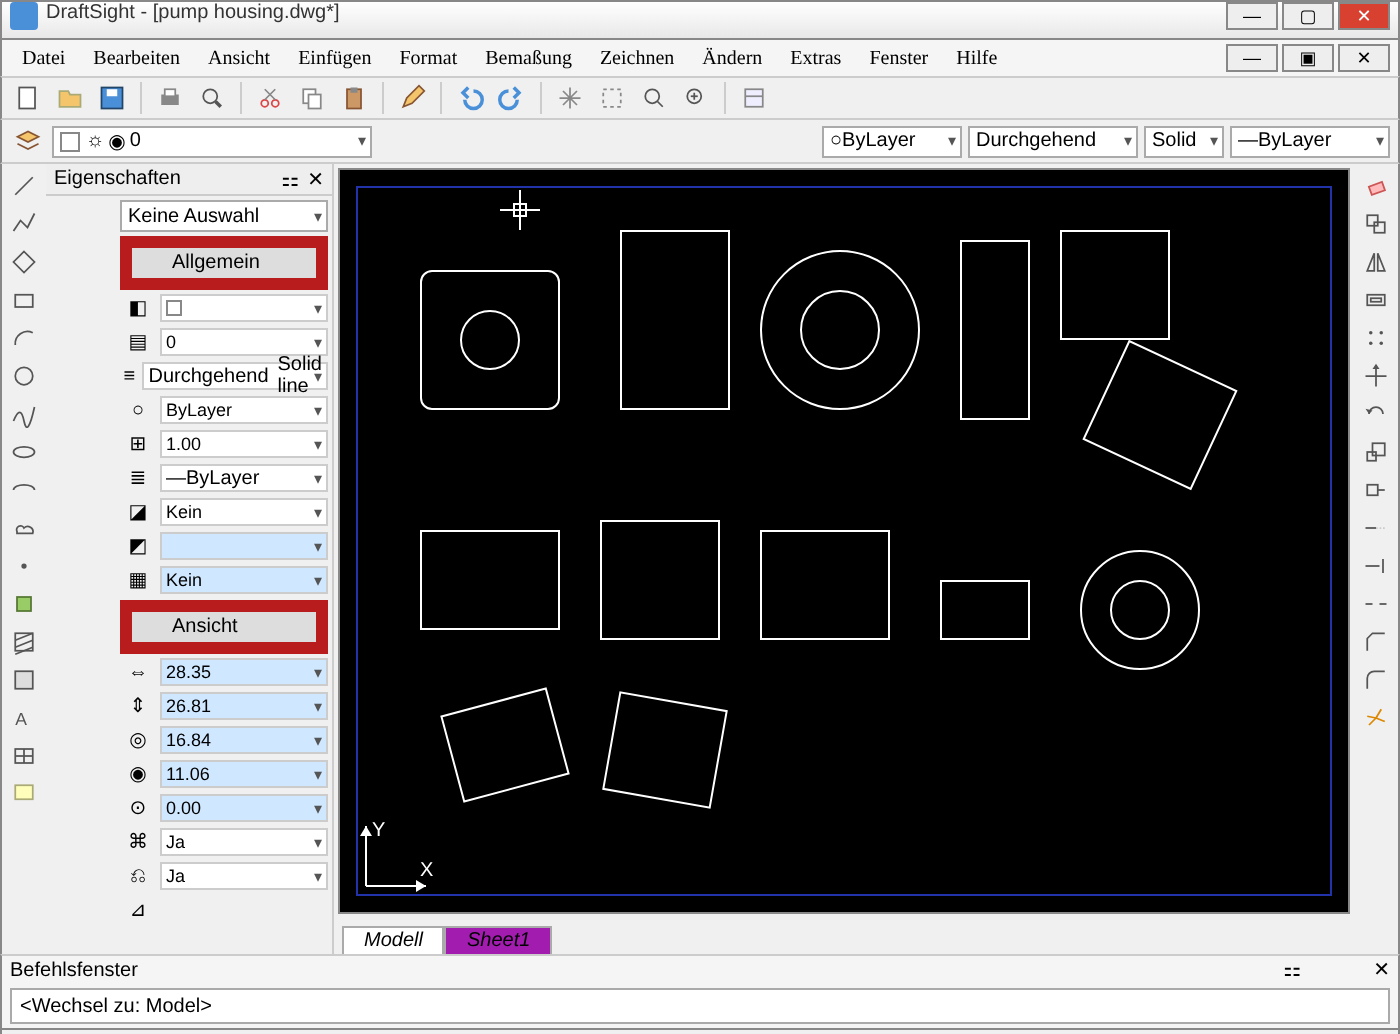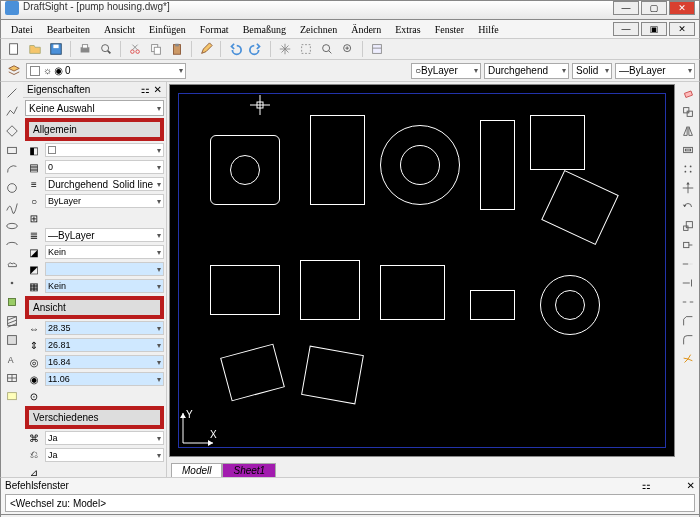--- a/index.html
+++ b/index.html
@@ -16,22 +16,22 @@
 .tb-btn { width: 18px; height: 18px; border: 1px solid transparent; display: flex; align-items: center; justify-content: center; cursor: pointer; }
 .tb-sep { width: 1px; height: 16px; background: #ccc; margin: 0 2px; }
 .toolbar2 { height: 22px; background: #f0f0f0; border-left: 1px solid #888; border-right: 1px solid #888; border-bottom: 1px solid #ccc; display: flex; align-items: center; padding: 0 4px; gap: 3px; }
 .combo { height: 16px; border: 1px solid #aaa; background: #fff; display: flex; align-items: center; padding: 0 3px; font-size: 10px; position: relative; }
 .combo::after { content: '▾'; position: absolute; right: 2px; font-size: 8px; color: #555; }
 .main-area { display: flex; height: 395px; border-left: 1px solid #888; border-right: 1px solid #888; background: #f0f0f0; }
 .vtool { width: 22px; background: #f0f0f0; display: flex; flex-direction: column; align-items: center; padding-top: 2px; gap: 1px; }
 .vtool .tb-btn { width: 18px; height: 18px; }
 .props { width: 144px; background: #f0f0f0; border-right: 1px solid #ccc; display: flex; flex-direction: column; }
 .props-head { height: 16px; background: #eee; display: flex; align-items: center; padding: 0 4px; border-bottom: 1px solid #ccc; font-size: 10px; }
-.props-body { flex: 1; overflow: hidden; padding: 2px; }
-.section-title { background: #ddd; padding: 2px 4px; font-size: 10px; margin-top: 2px; border: 4px solid #b91c1c; }
+.props-body { flex: 1; overflow: hidden; padding: 2px; margin-left: 35px; }
+.section-title { background: #ddd; padding: 2px 20px; font-size: 10px; margin-top: 2px; border: 6px solid #b91c1c; }
 .prop-row { display: flex; height: 16px; align-items: center; gap: 2px; margin: 1px 0; }
 .prop-icon { width: 18px; height: 14px; display: flex; align-items: center; justify-content: center; }
 .prop-field { flex: 1; height: 14px; border: 1px solid #ccc; background: #fff; font-size: 9px; padding: 0 2px; display: flex; align-items: center; position: relative; }
 .prop-field.blue { background: #cfe8ff; }
 .prop-field::after { content: '▾'; position: absolute; right: 2px; font-size: 8px; color: #555; }
 .canvas-wrap { flex: 1; display: flex; flex-direction: column; }
 .canvas { flex: 1; background: #000; position: relative; overflow: hidden; border: 1px solid #888; margin: 2px; }
 .drawing { position: absolute; inset: 8px; border: 1px solid #2233aa; }
 .cad-shape { position: absolute; border: 1px solid #fff; }
 .tabs { height: 18px; display: flex; align-items: flex-end; padding-left: 4px; gap: 0; font-style: italic; }
@@ -328,20 +328,21 @@
       <div class="prop-row">
           <div class="prop-icon">≡</div>
           <div class="prop-field" style="font-size:8px"><span>Durchgehend</span>&nbsp;&nbsp;<span>Solid line</span></div>
         </div>
       <div class="prop-row">
           <div class="prop-icon">○</div>
           <div class="prop-field">ByLayer</div>
         </div>
       <div class="prop-row">
           <div class="prop-icon">⊞</div>
+          <div class="prop-field">1.00</div>
         </div>
       <div class="prop-row">
           <div class="prop-icon">≣</div>
           <div class="prop-field">
             <span>— </span>
             <span>ByLayer</span>
           </div>
         </div>
 
       <div class="prop-row">
@@ -369,23 +370,23 @@
       <div class="prop-row">
           <div class="prop-icon">◎</div>
           <div class="prop-field blue">16.84</div>
         </div>
       <div class="prop-row">
           <div class="prop-icon">◉</div>
           <div class="prop-field blue">11.06</div>
         </div>
       <div class="prop-row">
           <div class="prop-icon">⊙</div>
-        </div>
-
-      <div class="section-title">Verschiedenes</div>
+          <div class="prop-field blue">0.00</div>
+        </div>
+
       <div class="prop-row">
           <div class="prop-icon">⌘</div>
           <div class="prop-field">Ja</div>
         </div>
       <div class="prop-row">
           <div class="prop-icon">⎌</div>
           <div class="prop-field">Ja</div>
         </div>
       <div class="prop-row">
           <div class="prop-icon">⊿</div>

